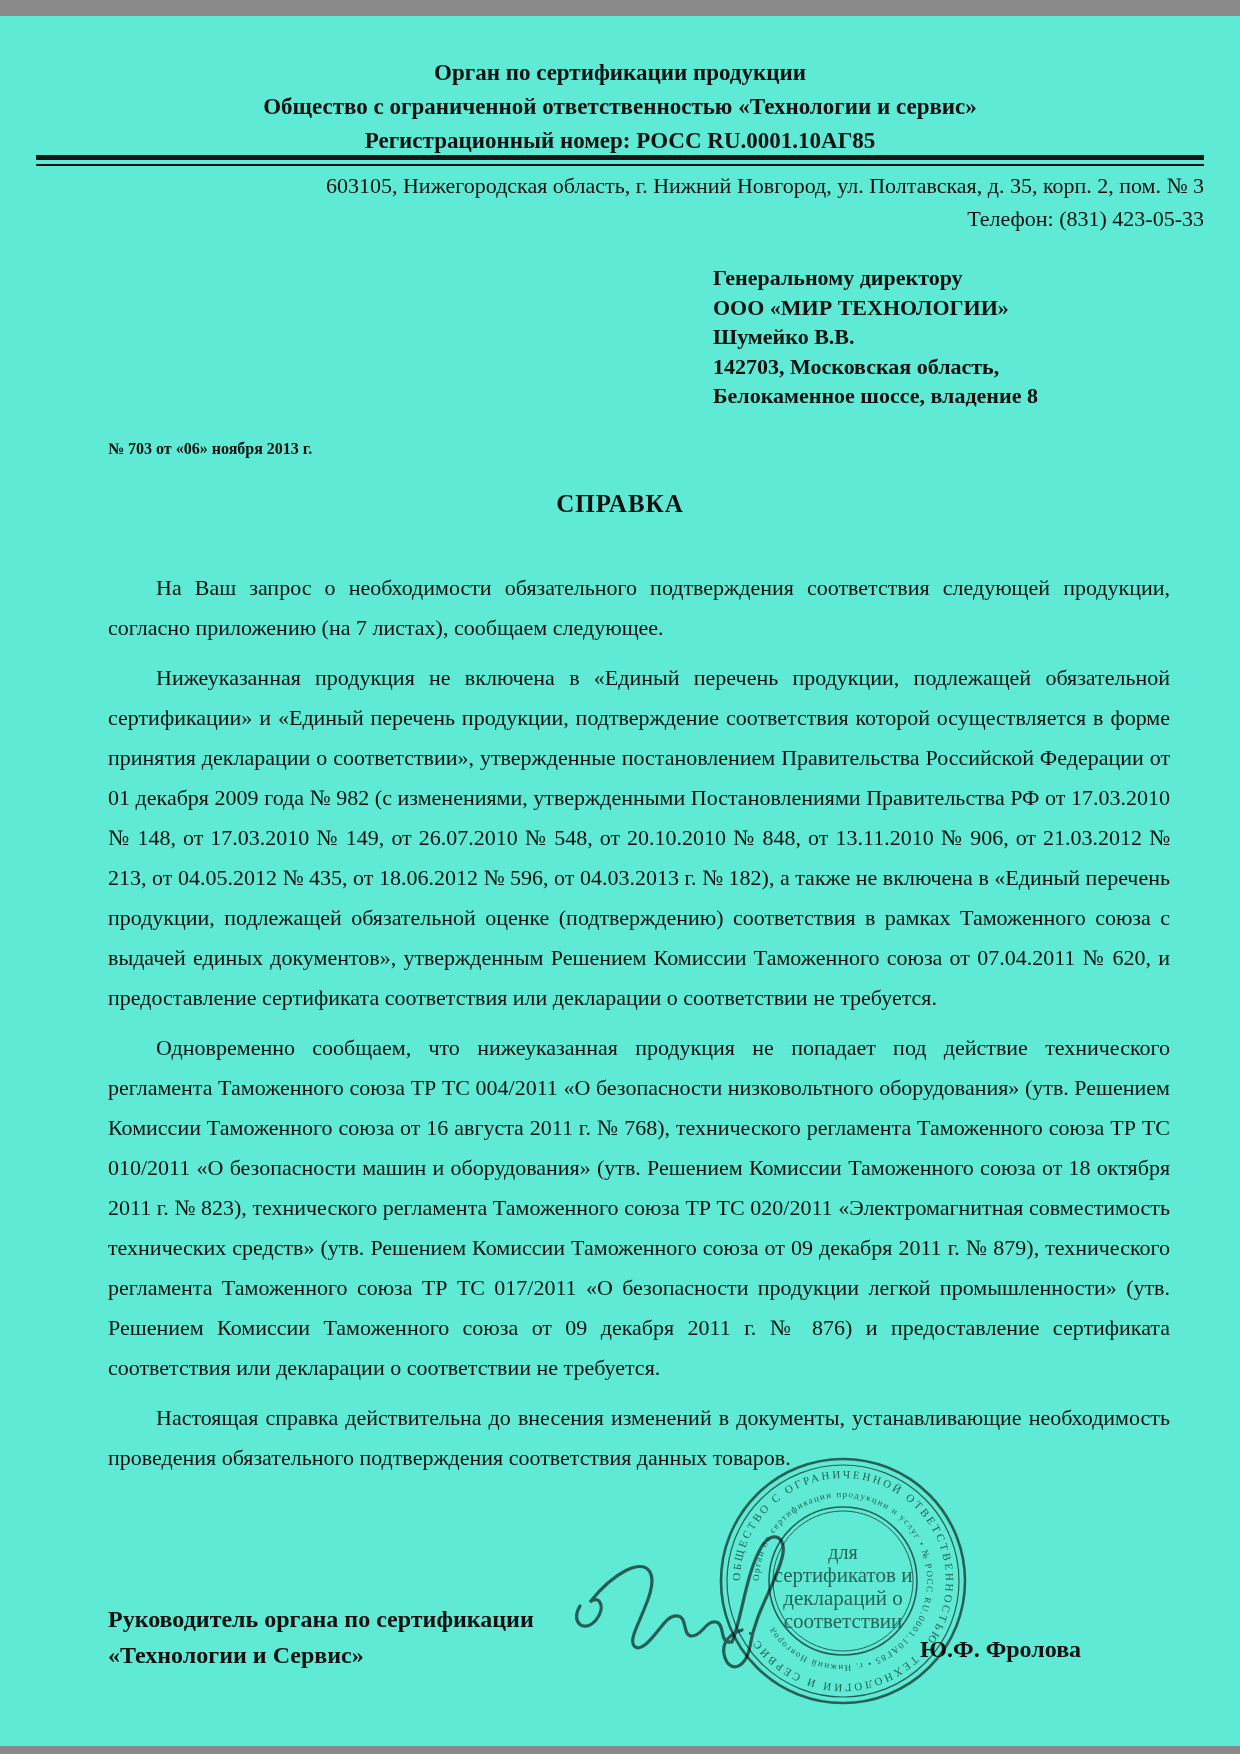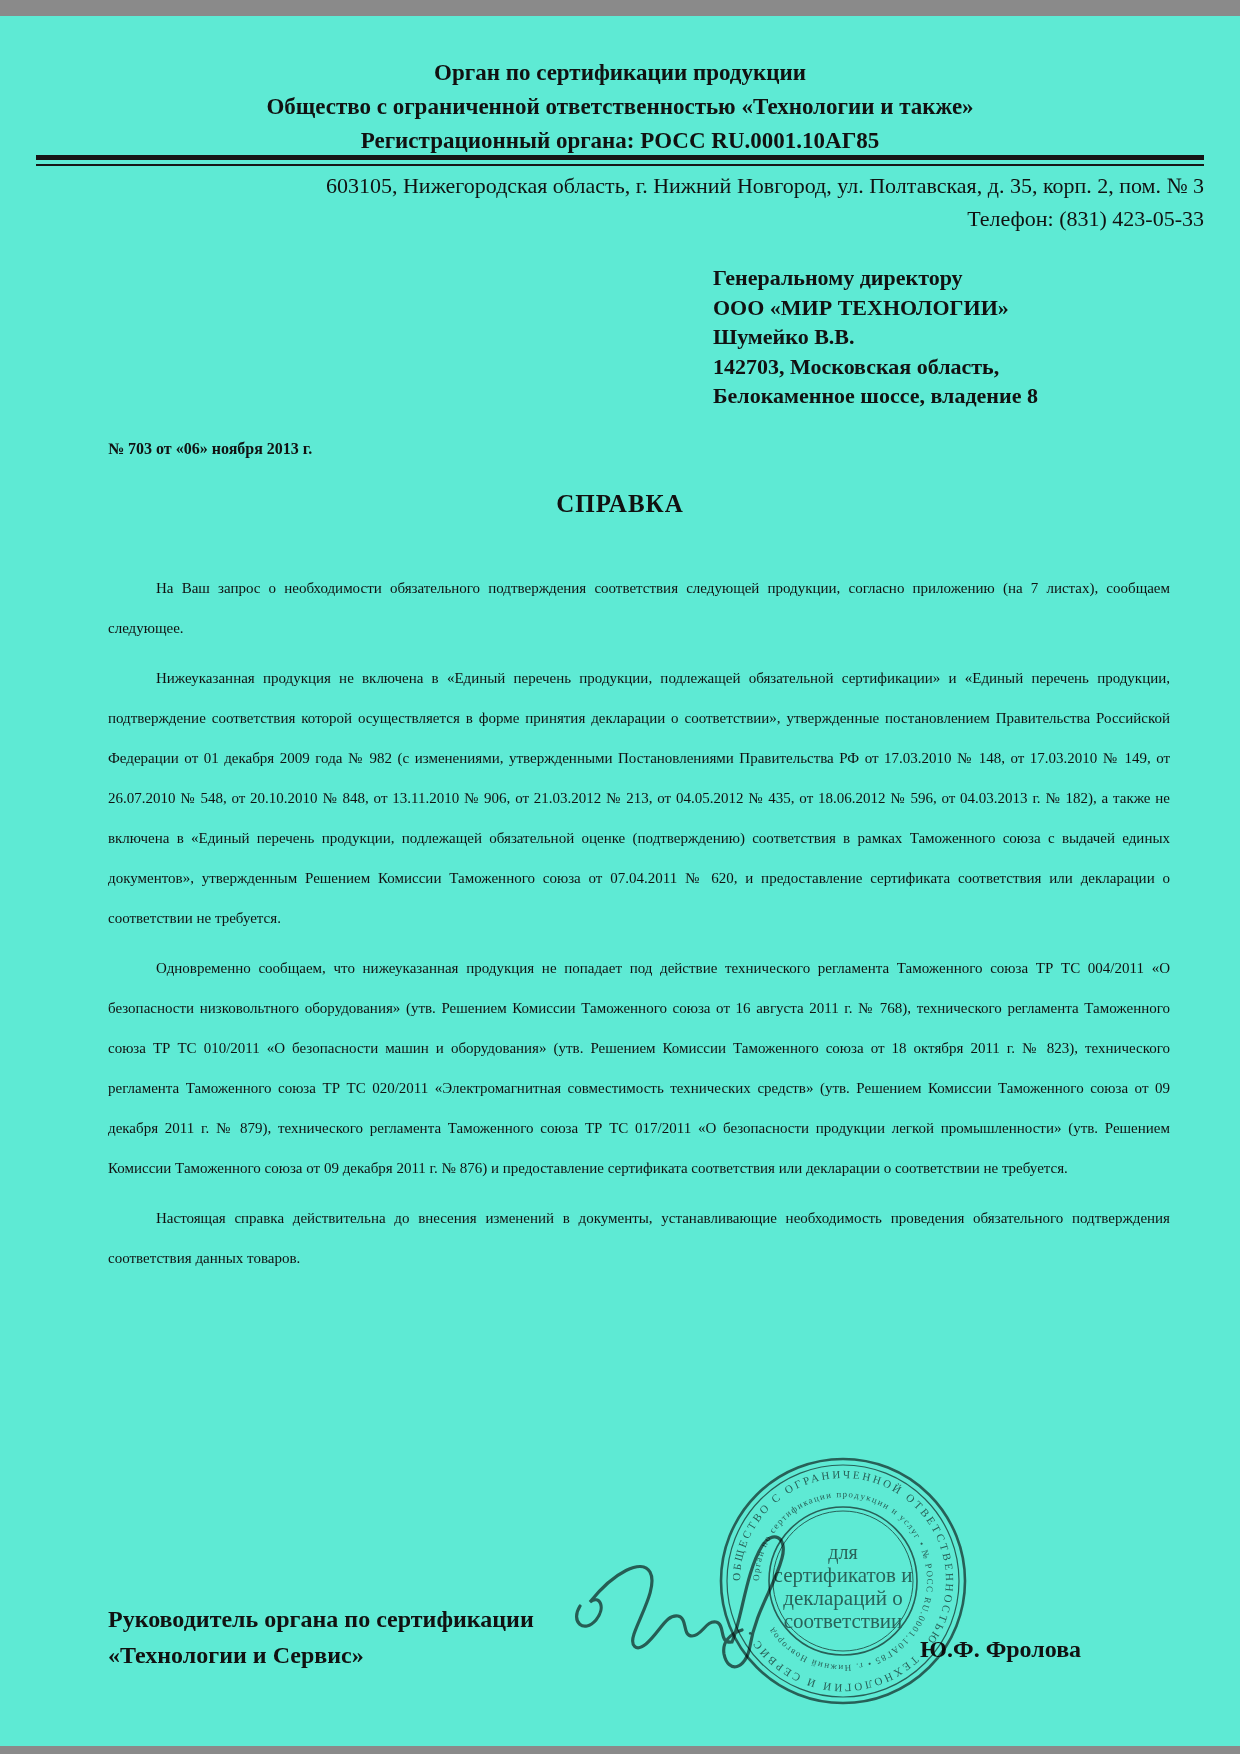--- a/index.html
+++ b/index.html
@@ -31,21 +31,21 @@
   .refline{
     position:absolute;top:424px;left:108px;
     font-weight:bold;font-size:16px;
   }
   .doc-title{
     position:absolute;top:474px;left:36px;width:1168px;
     text-align:center;font-weight:bold;font-size:25px;letter-spacing:1px;
   }
   .body-text{
     position:absolute;top:552px;left:108px;width:1062px;
-    font-size:15px;line-height:40px;text-align:justify;
+    font-size:22px;line-height:40px;text-align:justify;
   }
   .body-text p{margin:0 0 10px 0;text-indent:48px;}
   .sig-title{
     position:absolute;top:1585px;left:108px;
     font-weight:bold;font-size:24px;line-height:36px;
   }
   .sig-name{
     position:absolute;top:1620px;left:920px;
     font-weight:bold;font-size:24px;white-space:nowrap;
   }
@@ -58,22 +58,22 @@
     mix-blend-mode:multiply;opacity:0.85;
   }
 </style>
 </head>
 <body>
 
 <div class="page">
 
   <div class="letterhead">
     <div>Орган по сертификации продукции</div>
-    <div>Общество с ограниченной ответственностью «Технологии и также»</div>
-    <div>Регистрационный органа: РОСС RU.0001.10АГ85</div>
+    <div>Общество с ограниченной ответственностью «Технологии и сервис»</div>
+    <div>Регистрационный номер: РОСС RU.0001.10АГ85</div>
   </div>
 
   <div class="rule"></div>
 
   <div class="address-block">
     <div>603105, Нижегородская область, г. Нижний Новгород, ул. Полтавская, д. 35, корп. 2, пом. № 3</div>
     <div>Телефон: (831) 423-05-33</div>
   </div>
 
   <div class="recipient">

